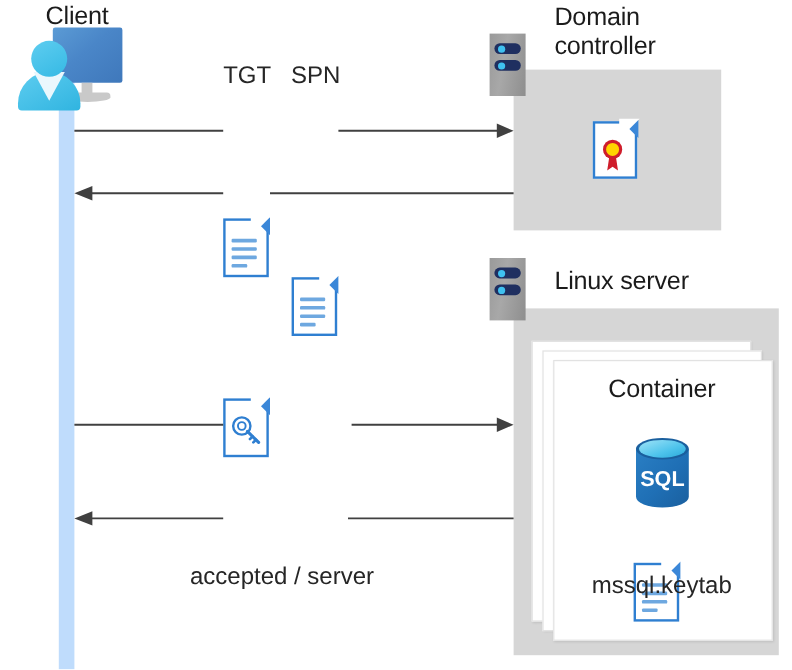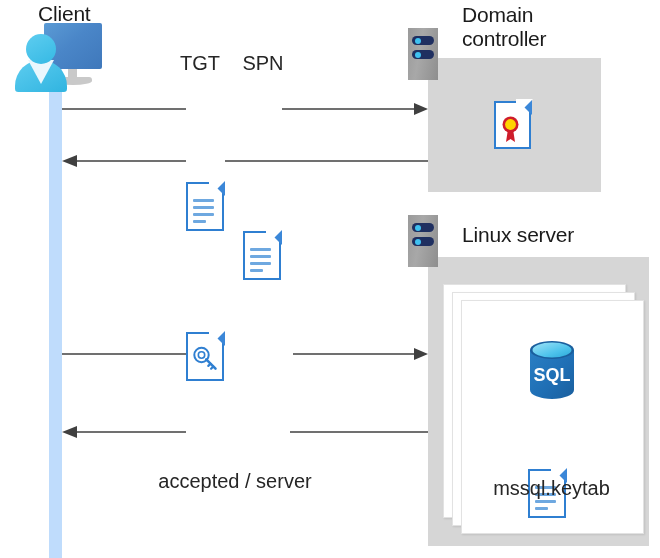--- a/index.html
+++ b/index.html
@@ -184,22 +184,23 @@
     <div class="slot s2"></div>
       <div class="led l2"></div>
   </div>
 
   <div class="abs ttl-bold" style="left:462px; top:222px; width:200px;">Linux server</div>
 
   <div class="card" style="left:443px; top:284px; width:181px; height:232px;"></div>
   <div class="card" style="left:452px; top:292px; width:181px; height:232px;"></div>
   <div class="card" style="left:461px; top:300px; width:181px; height:232px;"></div>
 
-
-  <div class="sql-wrap" style="left:522px; top:339px;">
+  <div class="abs ttl-bold" style="left:461px; top:312px; width:181px; text-align:center;">Container</div>
+
+  <div class="sql-wrap" style="left:522px; top:363px;">
     <svg width="60" height="62" viewBox="0 0 60 62">
       <defs>
         <linearGradient id="sqlBody" x1="0" y1="0" x2="1" y2="1">
           <stop offset="0%" stop-color="#2a7fc4"></stop>
           <stop offset="55%" stop-color="#1f6fb5"></stop>
           <stop offset="100%" stop-color="#1a5f9e"></stop>
         </linearGradient>
         <linearGradient id="sqlTop" x1="0" y1="0" x2="1" y2="1">
           <stop offset="0%" stop-color="#9fe3f7"></stop>
           <stop offset="60%" stop-color="#4fc4ec"></stop>
@@ -218,21 +219,21 @@
     <div class="fold"></div>
     <div class="foldcut"></div>
     <div class="line" style="left:7px; top:17px; width:21px;"></div>
     <div class="line" style="left:7px; top:24px; width:21px;"></div>
     <div class="line" style="left:7px; top:31px; width:21px;"></div>
     <div class="line" style="left:7px; top:38px; width:13px;"></div>
   </div>
 
   <div class="abs lbl-small" style="left:461px; top:476px; width:181px; text-align:center;">mssql.keytab</div>
 
-  <div class="abs lbl-small" style="left:180px; top:51px; width:52px; ">TGT</div>
+  <div class="abs lbl-small" style="left:180px; top:51px; width:52px; text-align:center;">TGT</div>
   <div class="abs lbl-small" style="left:237px; top:51px; width:52px; text-align:center;">SPN</div>
 
   <div class="abs doc" style="left:186px; top:85px; width:38px; height:49px;">
     <div class="page"></div>
     <div class="fold"></div>
     <div class="foldcut"></div>
     <div class="line" style="left:7px; top:17px; width:21px;"></div>
     <div class="line" style="left:7px; top:24px; width:21px;"></div>
     <div class="line" style="left:7px; top:31px; width:21px;"></div>
     <div class="line" style="left:7px; top:38px; width:13px;"></div>

